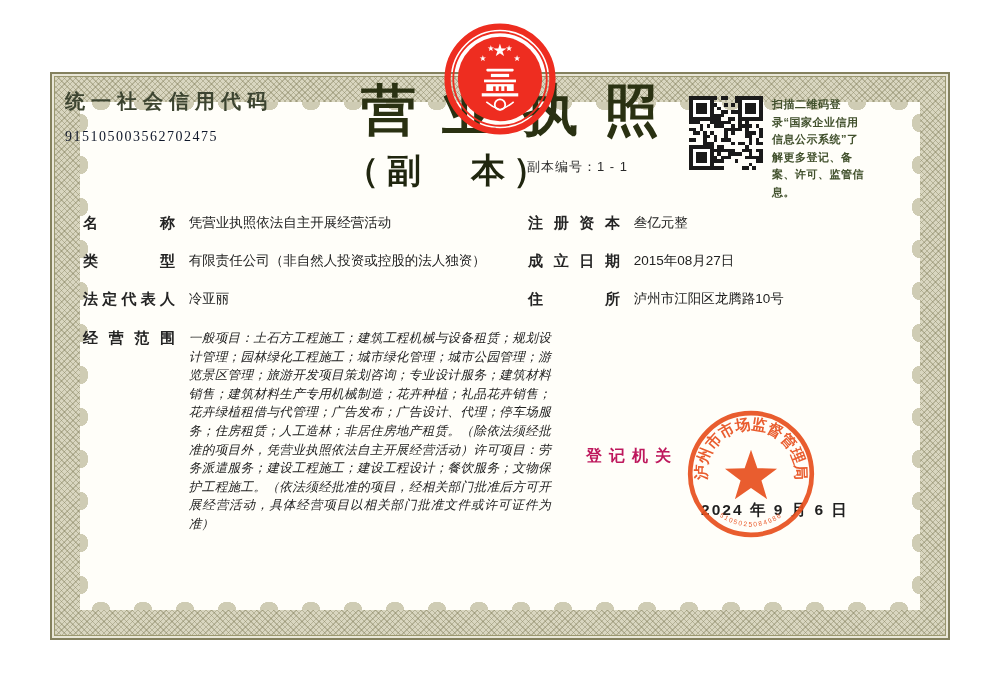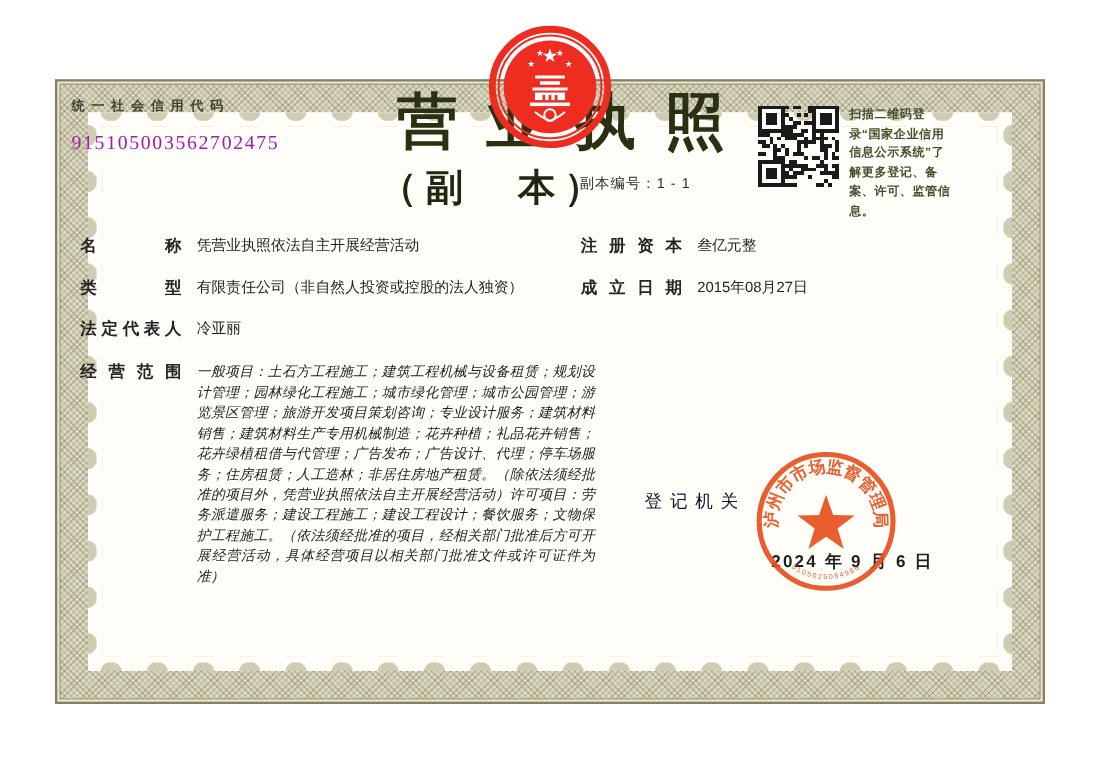--- a/index.html
+++ b/index.html
@@ -26,53 +26,53 @@
   .scallop.l{top:30px;bottom:30px;left:30px;width:13px;
     background:radial-gradient(13px 15px at 0 50%, #cfccb4 62%, rgba(207,204,180,0) 63%);
     background-size:13px 42px;background-repeat:repeat-y;}
   .scallop.r{top:30px;bottom:30px;right:30px;width:13px;
     background:radial-gradient(13px 15px at 100% 50%, #cfccb4 62%, rgba(207,204,180,0) 63%);
     background-size:13px 42px;background-repeat:repeat-y;}
 
   
   .emblem{position:absolute;left:443px;top:22px;width:114px;height:114px;z-index:5;}
   .credit{position:absolute;left:65px;top:88px;}
-  .credit-label{font-size:12px;letter-spacing:6px;color:#3c4430;font-weight:600;}
-  .credit-code{margin-top:14px;font-size:18px;letter-spacing:1.5px;color:#a21caf;
+  .credit-label{font-size:20px;letter-spacing:6px;color:#3c4430;font-weight:600;}
+  .credit-code{margin-top:14px;font-size:14px;letter-spacing:1.5px;color:#0f172a;
                font-family:"Liberation Serif","DejaVu Serif",serif;}
   .title{position:absolute;left:300px;top:74px;width:420px;text-align:center;
          font-size:55px;font-weight:800;color:#2a3112;letter-spacing:26px;text-indent:26px;}
   .subtitle{position:absolute;left:330px;top:148px;width:240px;text-align:center;
             font-size:34px;font-weight:700;color:#20260f;letter-spacing:8px;}
   .copy-no{position:absolute;left:527px;top:158px;font-size:13px;color:#2a2a2a;letter-spacing:1px;}
 
   .qr{position:absolute;left:689px;top:94px;width:74px;height:78px;}
   .qr svg{width:100%;height:100%;}
   .qr-caption{position:absolute;left:772px;top:96px;width:92px;
               font-size:11px;line-height:17.5px;color:#41502c;font-weight:600;letter-spacing:.5px;}
 
   
   .jlabel{display:inline-block;text-align:justify;text-align-last:justify;
           font-weight:700;color:#242424;}
   .row{position:absolute;font-size:13.5px;}
   .row .jlabel{width:92px;font-size:15px;vertical-align:top;}
   .row .val{display:inline-block;margin-left:10px;color:#222;vertical-align:top;}
-  .lrow .jlabel{margin-left:8px;}
+  .lrow .jlabel{margin-left:18px;}
   .r-name{left:65px;top:214px;}
   .r-type{left:65px;top:252px;}
   .r-rep{left:65px;top:290px;}
   .r-scope{left:65px;top:329px;}
   .r-scope .val{width:362px;font-size:12.6px;line-height:18.6px;text-align:justify;font-style:italic;}
   .r-cap{left:528px;top:214px;}
   .r-est{left:528px;top:252px;}
   .r-addr{left:528px;top:290px;}
 
   
-  .authority{position:absolute;left:586px;top:446px;font-size:16px;font-weight:400;
-             letter-spacing:7px;color:#0f172a;}
+  .authority{position:absolute;left:586px;top:446px;font-size:16px;font-weight:700;
+             letter-spacing:7px;color:#be185d;}
   .seal{position:absolute;left:675px;top:398px;width:152px;height:152px;opacity:.92;z-index:4;}
   .date-line{position:absolute;left:660px;top:500px;width:230px;text-align:center;
              font-size:15.5px;font-weight:600;color:#1f1f1f;letter-spacing:2px;z-index:3;}
 
   
   .foot{position:absolute;font-size:13px;color:#333;}
   .foot-left{left:48px;top:652px;font-weight:600;}
   .foot-left .url{font-weight:700;color:#111;letter-spacing:.3px;
                   font-family:"Liberation Serif","DejaVu Serif",serif;}
   .foot-mid{left:487px;top:643px;width:242px;font-size:11.5px;line-height:15.5px;
@@ -292,20 +292,24 @@
   </div>
 
   <div class="row r-cap">
     <span class="jlabel">注册资本</span>
     <span class="val">叁亿元整</span>
   </div>
   <div class="row r-est">
     <span class="jlabel">成立日期</span>
     <span class="val">2015年08月27日</span>
   </div>
+  <div class="row r-addr">
+    <span class="jlabel">住所</span>
+    <span class="val">泸州市江阳区龙腾路10号</span>
+  </div>
 
   <div class="authority">登记机关</div>
 
   <div class="seal">
     <svg viewBox="0 0 150 150">
       <defs>
         <path id="sealTopArc" d="M 33.7 90 A 44 44 0 1 1 116.3 90" fill="none"></path>
         <path id="sealBotArc" d="M 35.2 108.4 A 52 52 0 0 0 114.8 108.4" fill="none"></path>
       </defs>
       <circle cx="75" cy="75" r="60" fill="none" stroke="#e8501e" stroke-width="4.6"></circle>

